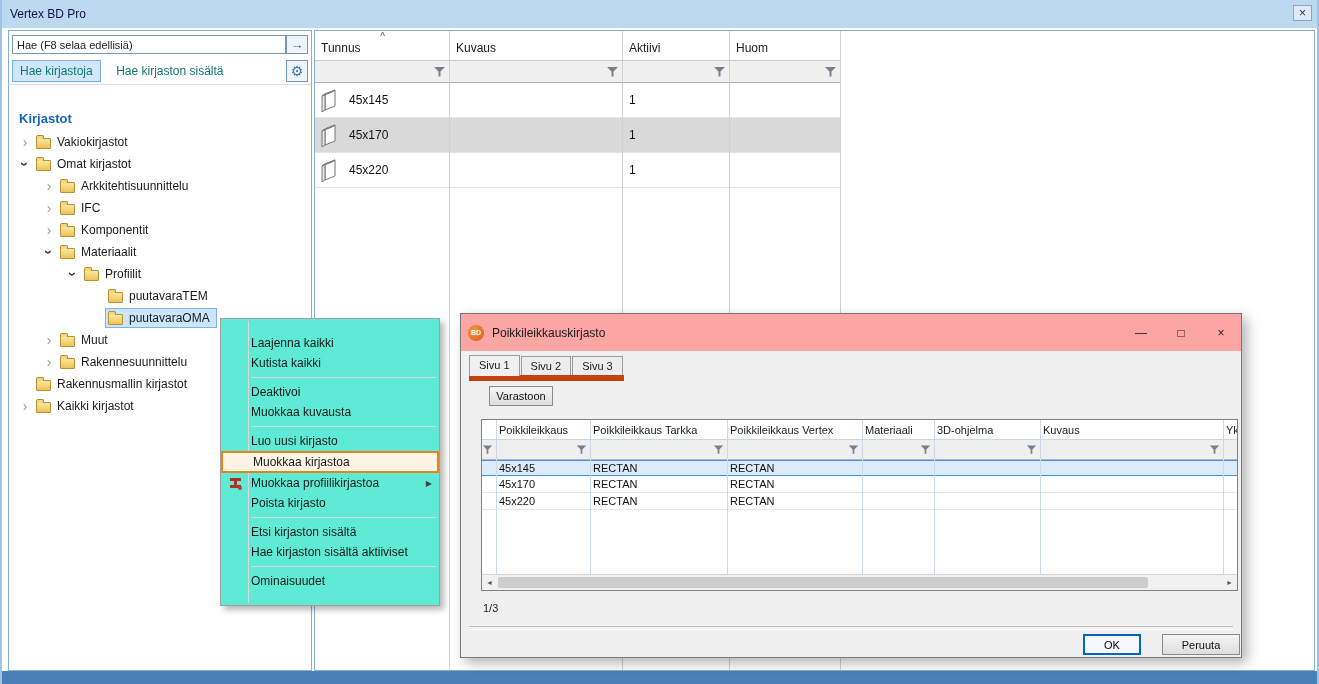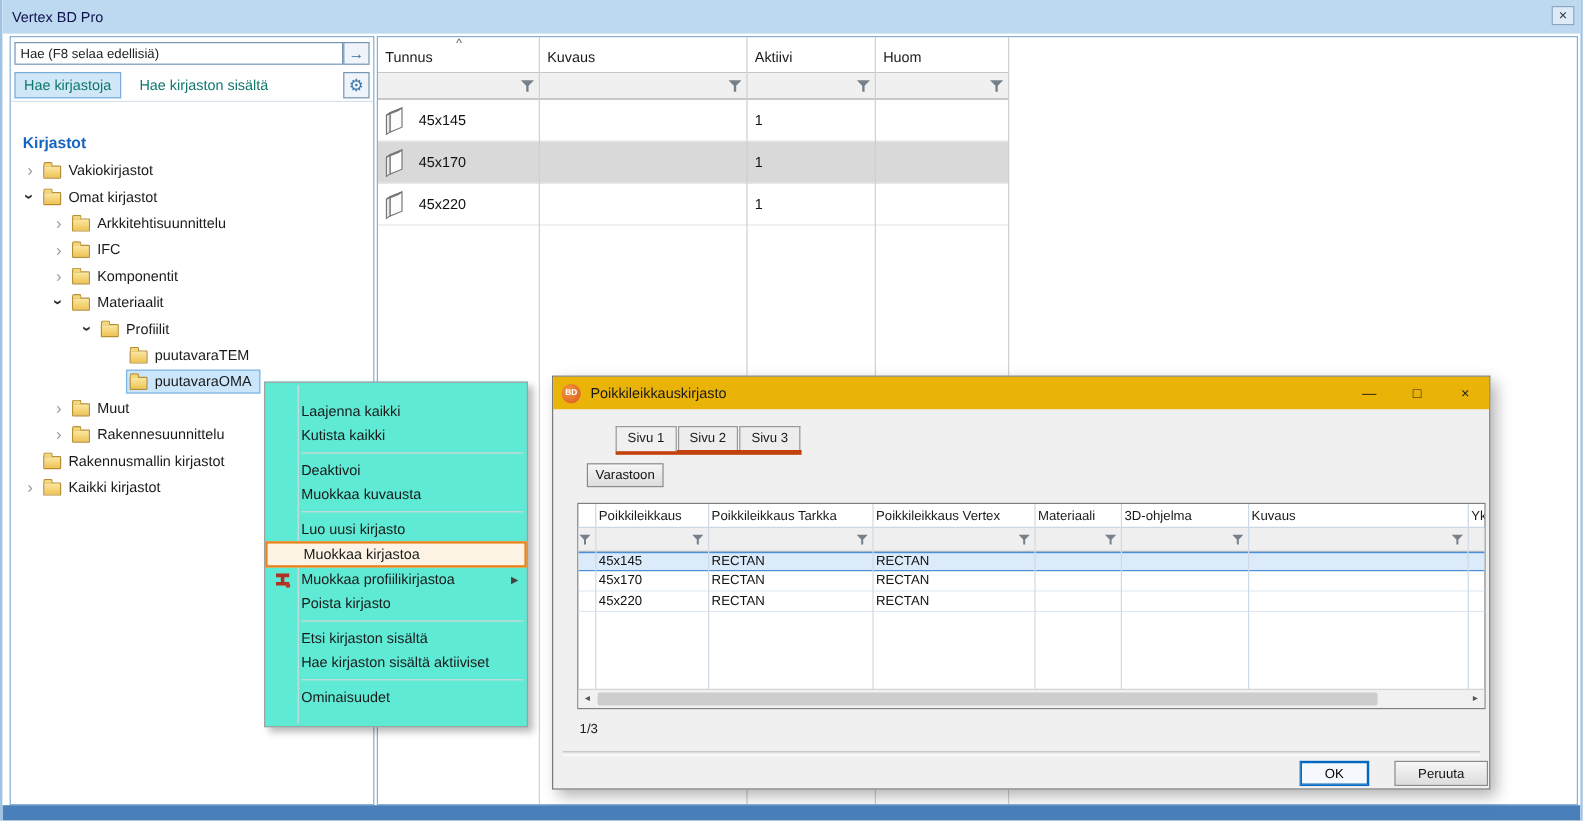--- a/index.html
+++ b/index.html
@@ -64,29 +64,29 @@
   .ctx-menu::before{content:"";position:absolute;left:27px;top:2px;bottom:2px;width:1px;background:#dadada;}
   .menu-item{position:relative;height:20px;display:flex;align-items:center;font-size:12px;color:#1a1a1a;cursor:default;box-sizing:border-box;}
   .menu-gutter{width:28px;flex:none;display:flex;align-items:center;justify-content:center;}
   .menu-label{padding-left:2px;white-space:nowrap;}
   .submenu-arrow{margin-left:auto;margin-right:7px;font-size:8px;color:#444;}
   .menu-item.hl{height:22px;border:2px solid #e8841e;background:#fdf4e5;}
   .menu-sep{height:1px;background:#d8d8d8;margin:4px 3px 4px 30px;}
   
   .dialog{position:absolute;left:458px;top:313px;width:782px;height:345px;background:#f0f0f0;
           border:1px solid #787878;box-shadow:5px 5px 12px rgba(0,0,0,.3);z-index:20;box-sizing:border-box;}
-  .dlg-titlebar{position:absolute;left:0;top:0;right:0;height:27px;background:#eab308;display:flex;align-items:center;}
+  .dlg-titlebar{position:absolute;left:0;top:0;right:0;height:37px;background:#fca5a5;display:flex;align-items:center;}
   .bd-logo{width:16px;height:16px;margin-left:7px;border-radius:50%;flex:none;
            background:radial-gradient(circle at 35% 35%,#f59a3c,#d9531e);
            color:#fff;font-size:7px;font-weight:bold;display:flex;align-items:center;justify-content:center;}
   .dlg-title{margin-left:8px;font-size:12px;color:#1a1a1a;}
   .dlg-btns{margin-left:auto;display:flex;height:100%;}
   .dlg-btn{width:40px;height:100%;display:flex;align-items:center;justify-content:center;
            font-size:12px;color:#222;background:none;border:none;padding:0;cursor:default;}
-  .dlg-tabs{position:absolute;left:8px;top:41px;display:flex;border-bottom:4px solid #c2410c;margin-left:44px;}
+  .dlg-tabs{position:absolute;left:8px;top:41px;display:flex;align-items:flex-end;border-bottom:6px solid #c2410c;}
   .dtab{padding:3px 9px;font-size:11px;color:#1a1a1a;border:1px solid #9a9a9a;border-bottom:none;
         background:#ededed;margin-right:1px;cursor:default;}
   .dtab.active{background:#f0f0f0;margin-bottom:-1px;padding-bottom:5px;}
   .push-btn{box-sizing:border-box;background:linear-gradient(#f6f6f6,#dddddd);border:1px solid #8a8a8a;
             font:11px "Liberation Sans",sans-serif;color:#111;cursor:default;}
   .varastoon-btn{position:absolute;left:28px;top:72px;width:64px;height:20px;}
   .dlg-table{position:absolute;left:20px;top:105px;width:755px;height:170px;background:#fff;
              border:1px solid #808080;overflow:hidden;box-sizing:content-box;}
   .dt-grid{display:grid;grid-template-columns:14px 94px 137px 135px 72px 106px 183px 60px;width:801px;}
   .dt-hcell{height:20px;font-size:11px;color:#1a1a1a;display:flex;align-items:center;padding-left:3px;

